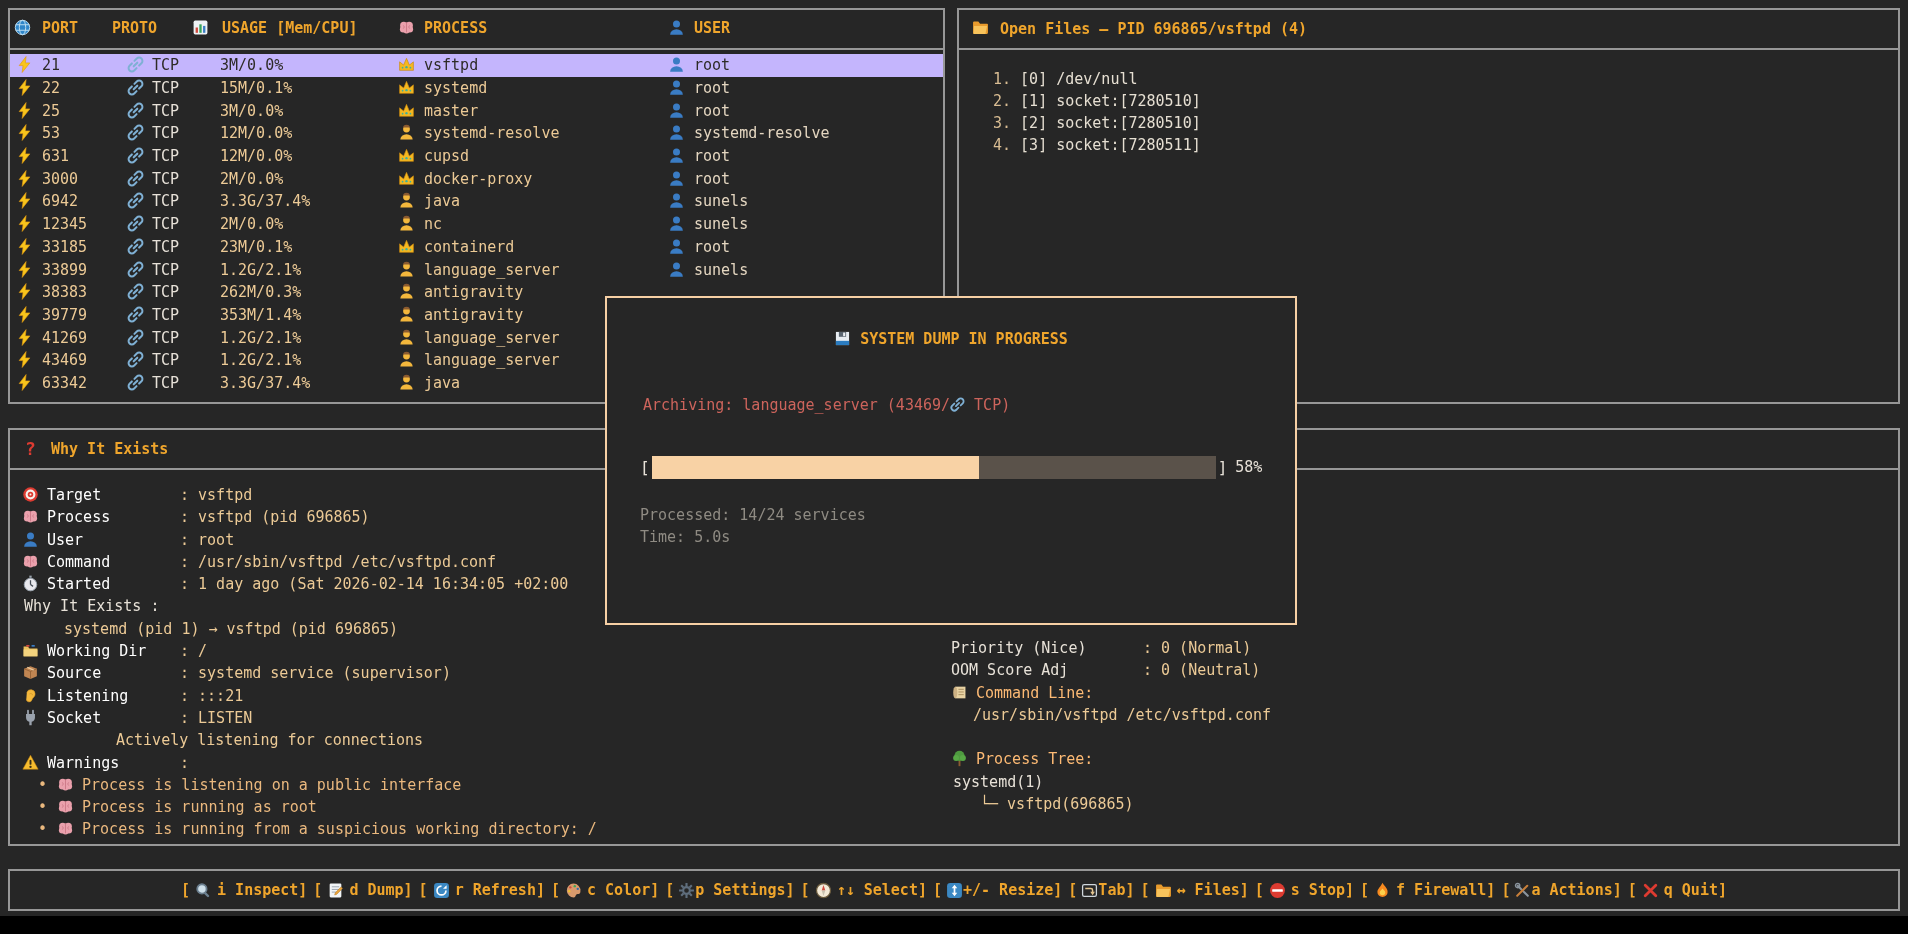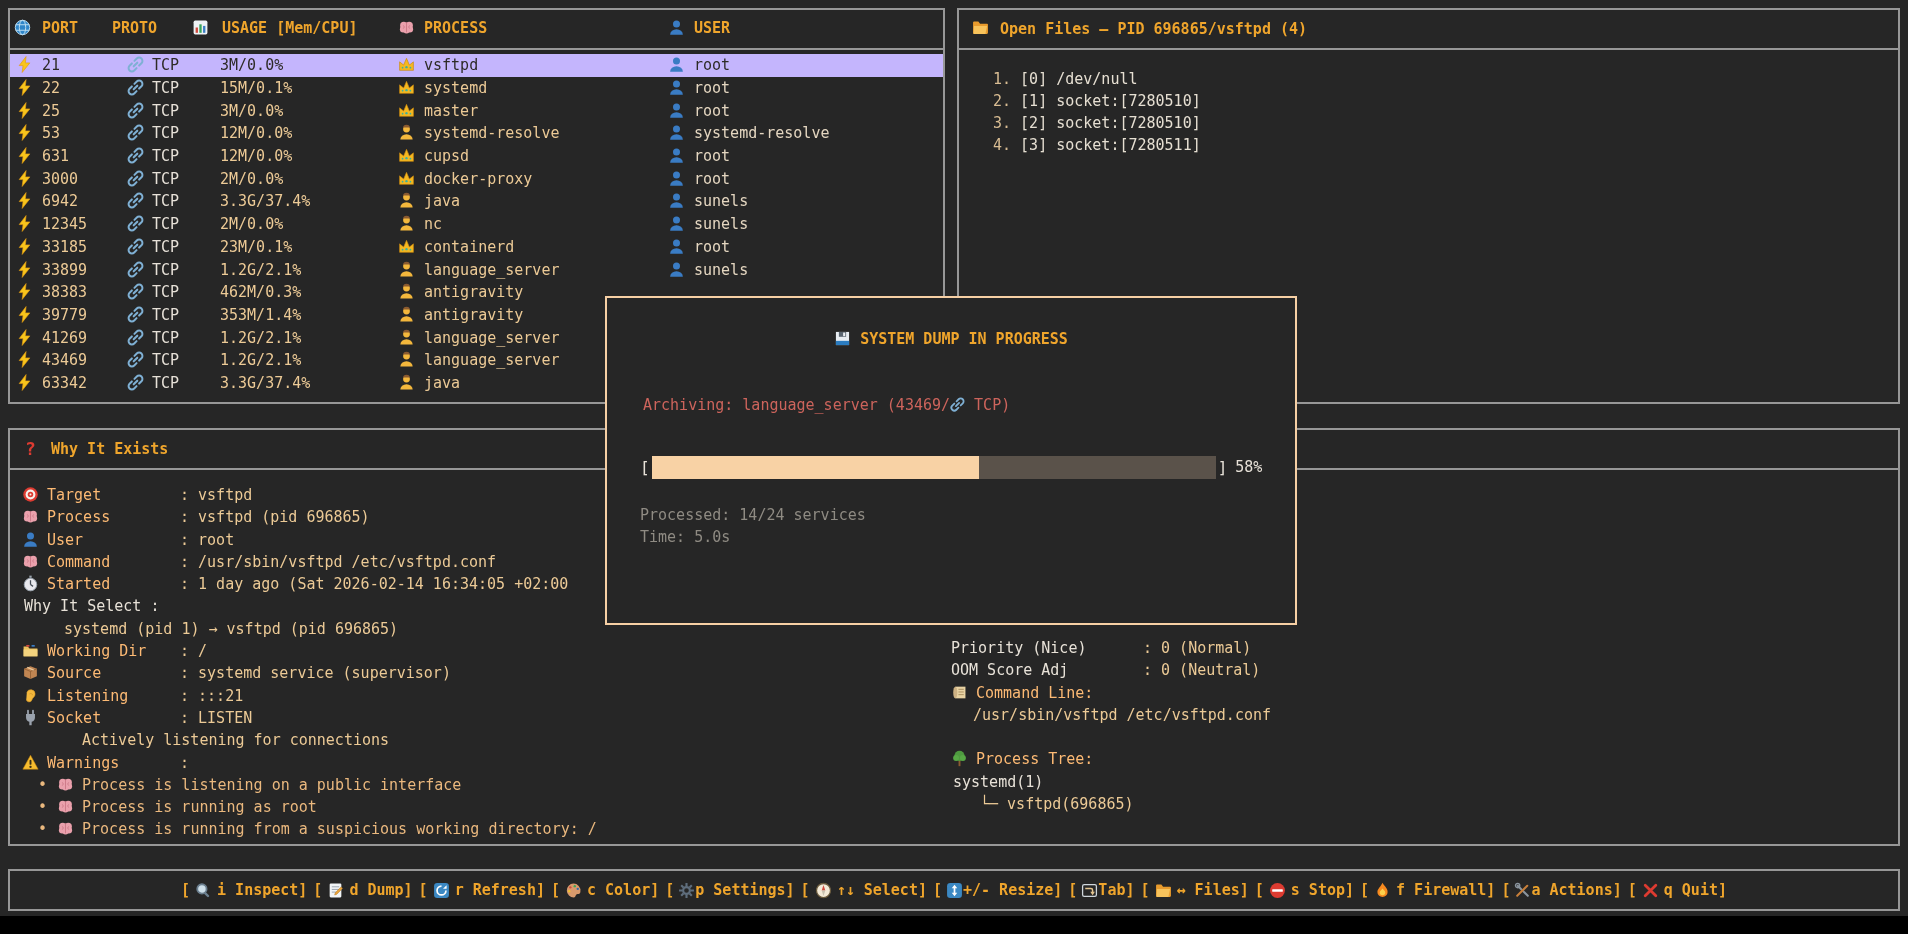--- a/index.html
+++ b/index.html
@@ -39,25 +39,25 @@
   .flist{position:absolute;left:34px;top:58px;}
   .fitem{height:22px;line-height:22px;white-space:pre;}
   .fitem .fnum{color:#d9bd93;}
   .fitem .ftext{color:#e6dfd2;}
 
   
   #why-panel .qicon{position:absolute;left:15px;top:8px;width:18px;color:#dd3b31;font-weight:bold;font-size:18px;}
   .why-lines{position:absolute;left:0;top:54px;width:930px;}
   .wl{position:relative;height:22.3px;line-height:22.3px;white-space:pre;}
   .wl .wicon{margin:0 8px 0 12px;}
-  .wl .wlabel{display:inline-block;width:133px;color:#fdba74;}
+  .wl .wlabel{display:inline-block;width:133px;color:#ffffff;}
   .wl .wval{color:#ecca96;}
   .wl.plain{padding-left:14px;color:#e8e2d8;}
   .wl.ind1{padding-left:54px;color:#ecca96;}
-  .wl.ind2{padding-left:72px;color:#ecca96;}
+  .wl.ind2{padding-left:106px;color:#ecca96;}
   .wl.bullet{padding-left:28px;color:#eab87e;}
   .wl.bullet .wicon{margin:0 8px 0 10px;}
   .right-col{position:absolute;left:933px;top:207px;width:940px;}
   .rline{height:22.3px;line-height:22.3px;white-space:pre;}
   .rline .rlabel{display:inline-block;width:192px;margin-left:8px;color:#e8e2d8;}
   .rline .rval{color:#ecca96;}
   .rline .rtitle{color:#fdba74;}
   .rline .ricon{margin:0 8px 0 8px;}
   .rline.ind{padding-left:30px;}
   .rline.ind2{padding-left:37px;}
@@ -405,21 +405,21 @@
               </svg></span></span>
           <span class="cell c-port txt">38383</span>
           <span class="cell c-link"><span class="icon "><svg viewBox="0 0 16 16">
                 <g stroke="#7fb0d4" stroke-width="1.9" fill="none" stroke-linecap="round">
                   <path d="M6.3 9.7 L9.7 6.3"></path>
                   <path d="M7 4.6 L9.2 2.4 a3.1 3.1 0 0 1 4.4 4.4 L11.4 9"></path>
                   <path d="M9 11.4 L6.8 13.6 a3.1 3.1 0 0 1-4.4-4.4 L4.6 7"></path>
                 </g>
               </svg></span></span>
           <span class="cell c-proto txt">TCP</span>
-          <span class="cell c-usage txt">462M/0.3%</span>
+          <span class="cell c-usage txt">262M/0.3%</span>
           <span class="cell c-picon"><span class="icon "><svg viewBox="0 0 16 16">
                 <circle cx="8" cy="4.8" r="3.2" fill="#f3b73c"></circle>
                 <path d="M2.2 14.6 a5.8 5 0 0 1 11.6 0z" fill="#f3b73c"></path>
                 <path d="M4.8 4 a3.2 3.2 0 0 1 6.4 0 l-1 -.8 h-4.4z" fill="#8a5a30"></path>
               </svg></span></span>
           <span class="cell c-process txt">antigravity</span>
         </div>
         <div class="trow">
           <span class="cell c-bolt"><span class="icon "><svg viewBox="0 0 16 16">
                 <path d="M9.5 .5 L3 9 h3.6 L5.8 15.5 L13 6.5 H8.8z" fill="#f8c51c" stroke="#e29a12" stroke-width="0.6"></path>
@@ -563,21 +563,21 @@
               </g>
               <g stroke="#c97483" stroke-width="0.8" fill="none">
                 <path d="M8 3 v9.5 M5 6 c1 1 1 2 0 3 M11 6 c-1 1-1 2 0 3"></path>
               </g>
             </svg></span><span class="wlabel">Command</span><span class="wval">: /usr/sbin/vsftpd /etc/vsftpd.conf</span></div>
         <div class="wl"><span class="icon wicon"><svg viewBox="0 0 16 16">
               <rect x="6.9" y="0.6" width="2.2" height="2" fill="#9aa4ae"></rect>
               <circle cx="8" cy="9" r="5.9" fill="#e9e9ee" stroke="#9aa4ae" stroke-width="0.9"></circle>
               <path d="M8 9 V5 M8 9 l2.4 1.7" stroke="#444b55" stroke-width="1.2" fill="none"></path>
             </svg></span><span class="wlabel">Started</span><span class="wval">: 1 day ago (Sat 2026-02-14 16:34:05 +02:00</span></div>
-        <div class="wl plain">Why It Select :</div>
+        <div class="wl plain">Why It Exists :</div>
         <div class="wl ind1">systemd (pid 1) → vsftpd (pid 696865)</div>
         <div class="wl"><span class="icon wicon"><svg viewBox="0 0 16 16">
               <path d="M1.5 4.2 h4 l1.5 1.8 h7.5 v7.5 h-13z" fill="#edc15c"></path>
               <rect x="1.5" y="7" width="13" height="6.5" fill="#f3d37e"></rect>
               <rect x="4" y="2.8" width="3" height="1.6" fill="#d04a3e"></rect>
               <rect x="9" y="2.8" width="3" height="1.6" fill="#3a7cc4"></rect>
             </svg></span><span class="wlabel">Working Dir</span><span class="wval">: /</span></div>
         <div class="wl"><span class="icon wicon"><svg viewBox="0 0 16 16">
               <path d="M2 4.5 L8 2 l6 2.5 v7 L8 14 2 11.5z" fill="#c08552"></path>
               <path d="M2 4.5 L8 7 l6-2.5 M8 7 v7" stroke="#8a5a30" stroke-width="0.7" fill="none"></path>

